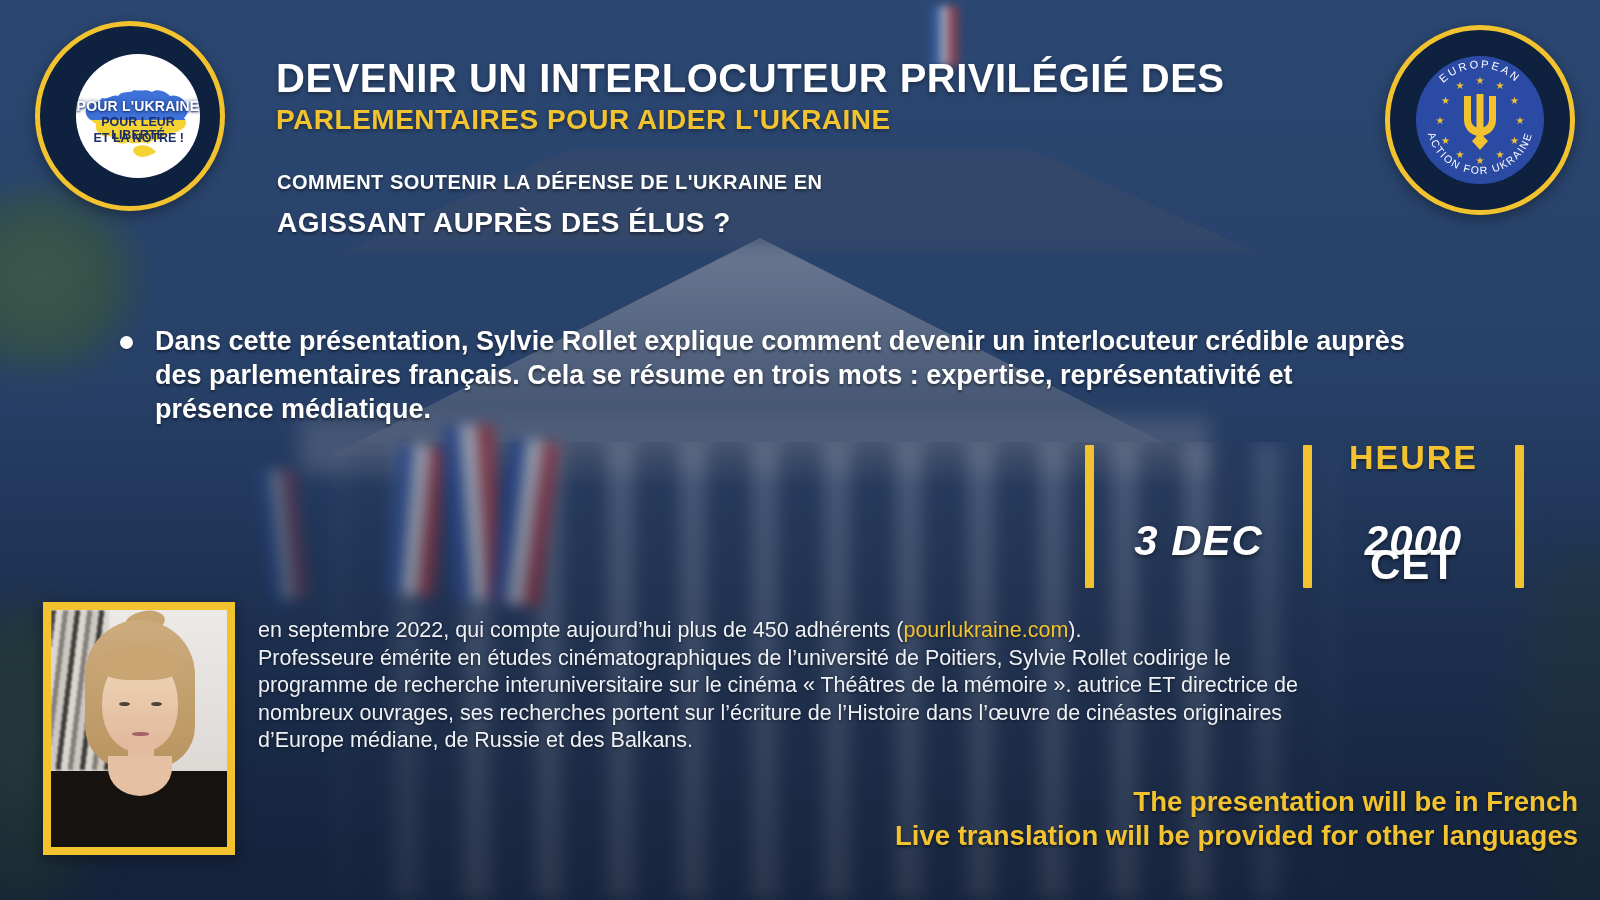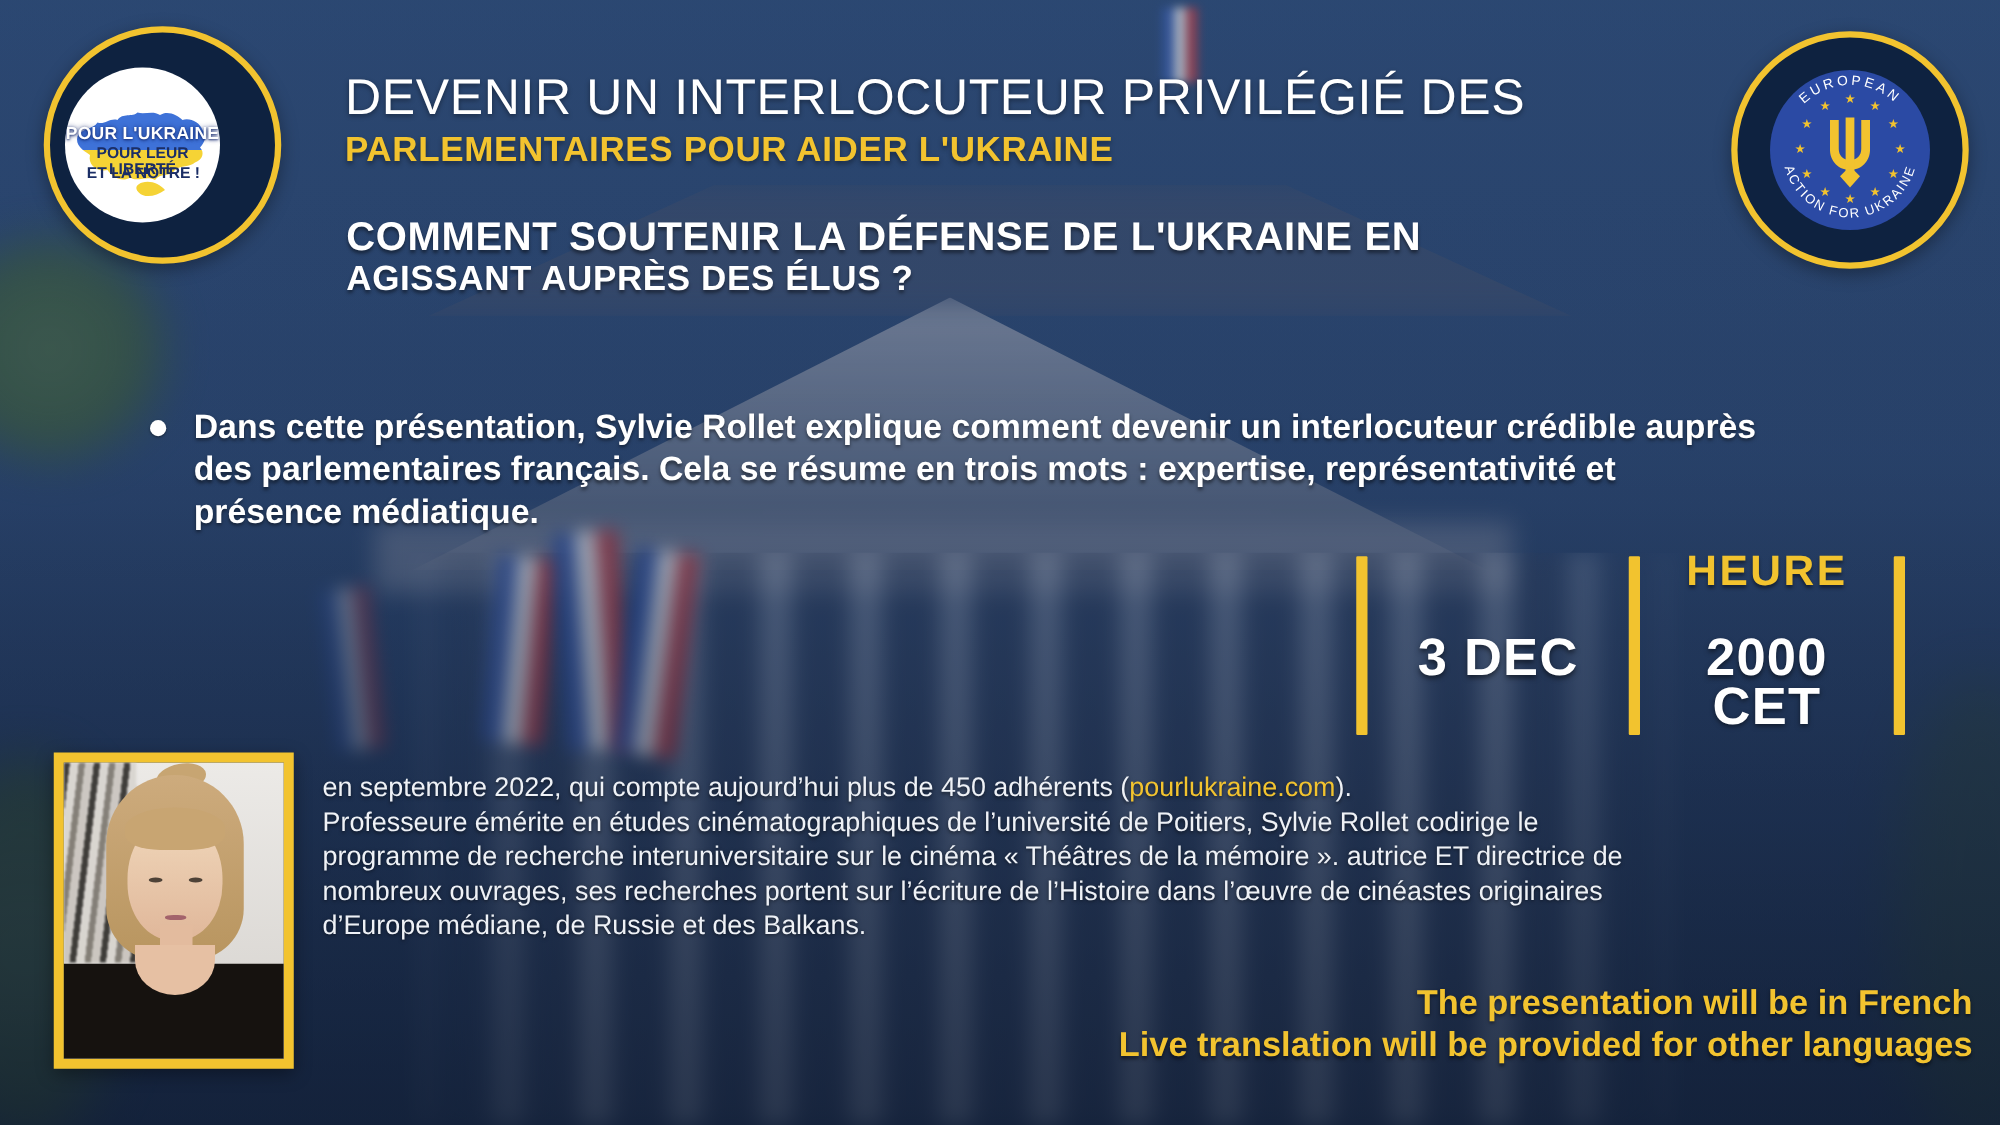--- a/index.html
+++ b/index.html
@@ -39,62 +39,62 @@
     background:radial-gradient(circle,#3E5A44,#2C4636);}
   .fol3{left:1515px;top:540px;width:140px;height:390px;filter:blur(22px);opacity:.45;
     background:#2E4638;}
   .bg-overlay{inset:0;
     background:linear-gradient(180deg,rgba(30,50,85,.18) 0%,rgba(25,42,72,.2) 40%,
       rgba(16,28,50,.42) 75%,rgba(12,22,42,.58) 100%);}
 
   
   .logo-left{left:35px;top:21px;width:180px;height:180px;border-radius:50%;
     background:#0E2240;border:5px solid #F2C32F;box-shadow:0 4px 14px rgba(0,0,0,.35);}
-  .ll-white{position:absolute;left:12px;top:28px;width:124px;height:124px;border-radius:50%;
+  .ll-white{position:absolute;left:36px;top:28px;width:124px;height:124px;border-radius:50%;
     background:#fff;overflow:hidden;}
   .ll-map{position:absolute;left:0;top:0;}
   .ll-t{position:absolute;left:0;width:100%;text-align:center;font-weight:bold;line-height:1;}
   .ll-t1{top:45px;font-size:14px;color:#fff;letter-spacing:.2px;
     text-shadow:0 1px 2px rgba(20,40,110,.9),0 0 4px rgba(20,40,110,.7);}
   .ll-t2{top:62px;font-size:12.5px;color:#1B2E66;}
   .ll-t3{top:78px;font-size:12.5px;color:#1B2E66;text-align:right;padding-right:16px;box-sizing:border-box;}
 
   .logo-right{left:1385px;top:25px;width:180px;height:180px;border-radius:50%;
     background:#0E2240;border:5px solid #F2C32F;box-shadow:0 4px 14px rgba(0,0,0,.35);}
   .lr-blue{position:absolute;left:26px;top:26px;width:128px;height:128px;border-radius:50%;
     background:#2B4AA4;overflow:hidden;}
   .lr-blue svg{display:block;}
   .lr-arc-text{fill:#fff;font-size:11px;letter-spacing:2.5px;font-family:"Liberation Sans",sans-serif;}
   .lr-star{fill:#F2C32F;font-size:10px;font-family:"DejaVu Sans",sans-serif;}
 
   
-  .title1{left:276px;top:56px;font-size:40px;font-weight:normal;color:#FFFFFF;
+  .title1{left:276px;top:56px;font-size:40px;font-weight:bold;color:#FFFFFF;
     letter-spacing:.5px;text-shadow:0 2px 4px rgba(0,0,0,.4);}
   .title2{left:276px;top:104px;font-size:28px;font-weight:bold;color:#F2C32F;
     letter-spacing:.5px;text-shadow:0 2px 4px rgba(0,0,0,.4);}
-  .subtitle1{left:277px;top:171px;font-size:32px;font-weight:bold;color:#FFFFFF;
+  .subtitle1{left:277px;top:171px;font-size:20px;font-weight:bold;color:#FFFFFF;
     letter-spacing:.5px;text-shadow:0 2px 3px rgba(0,0,0,.45);}
   .subtitle2{left:277px;top:207px;font-size:28px;font-weight:bold;color:#FFFFFF;
     letter-spacing:.5px;text-shadow:0 2px 3px rgba(0,0,0,.45);}
 
   
   .bullet-dot{left:120px;top:336px;width:13px;height:13px;border-radius:50%;background:#fff;
     box-shadow:0 1px 2px rgba(0,0,0,.4);}
   .intro{left:155px;top:324px;font-size:27px;font-weight:bold;color:#FFFFFF;
     line-height:34px;text-shadow:0 2px 3px rgba(0,0,0,.5);}
 
   
   .sched-bar{width:9px;height:143px;top:445px;background:#F2C32F;border-radius:1px;}
   .bar1{left:1085px;} .bar2{left:1303px;} .bar3{left:1515px;}
   .sched-label{top:438px;font-size:34px;font-weight:bold;color:#F2C32F;letter-spacing:2px;
     text-align:center;text-shadow:0 2px 3px rgba(0,0,0,.45);}
   .date-box{left:1094px;width:209px;} .time-box{left:1312px;width:203px;}
   .sched-val{font-size:42px;font-weight:bold;color:#fff;text-align:center;
     letter-spacing:1px;text-shadow:0 2px 4px rgba(0,0,0,.5);}
-  .v1{top:502px;} .v2{top:541px;}
+  .v1{top:517px;font-style:italic;} .v2{top:541px;}
 
   
   .photo{left:43px;top:602px;width:176px;height:237px;border:8px solid #F2C32F;
     background:linear-gradient(180deg,#ECEAE7 0%,#DCD9D5 70%,#CFCCC8 100%);overflow:hidden;
     box-shadow:0 4px 14px rgba(0,0,0,.4);}
   .photo .inner{position:absolute;inset:0;filter:blur(.4px);}
   .ph-art{position:absolute;left:0;top:0;width:58px;height:160px;opacity:.9;filter:blur(1px);
     background:repeating-linear-gradient(97deg,#2E2C29 0 5px,#D8D4CF 5px 12px,#7A756D 12px 17px,#C9C4BE 17px 24px);}
   .ph-hair{position:absolute;left:34px;top:10px;width:110px;height:148px;
     border-radius:56px 56px 42px 42px;background:linear-gradient(180deg,#CDAB7D,#B8955F);}

